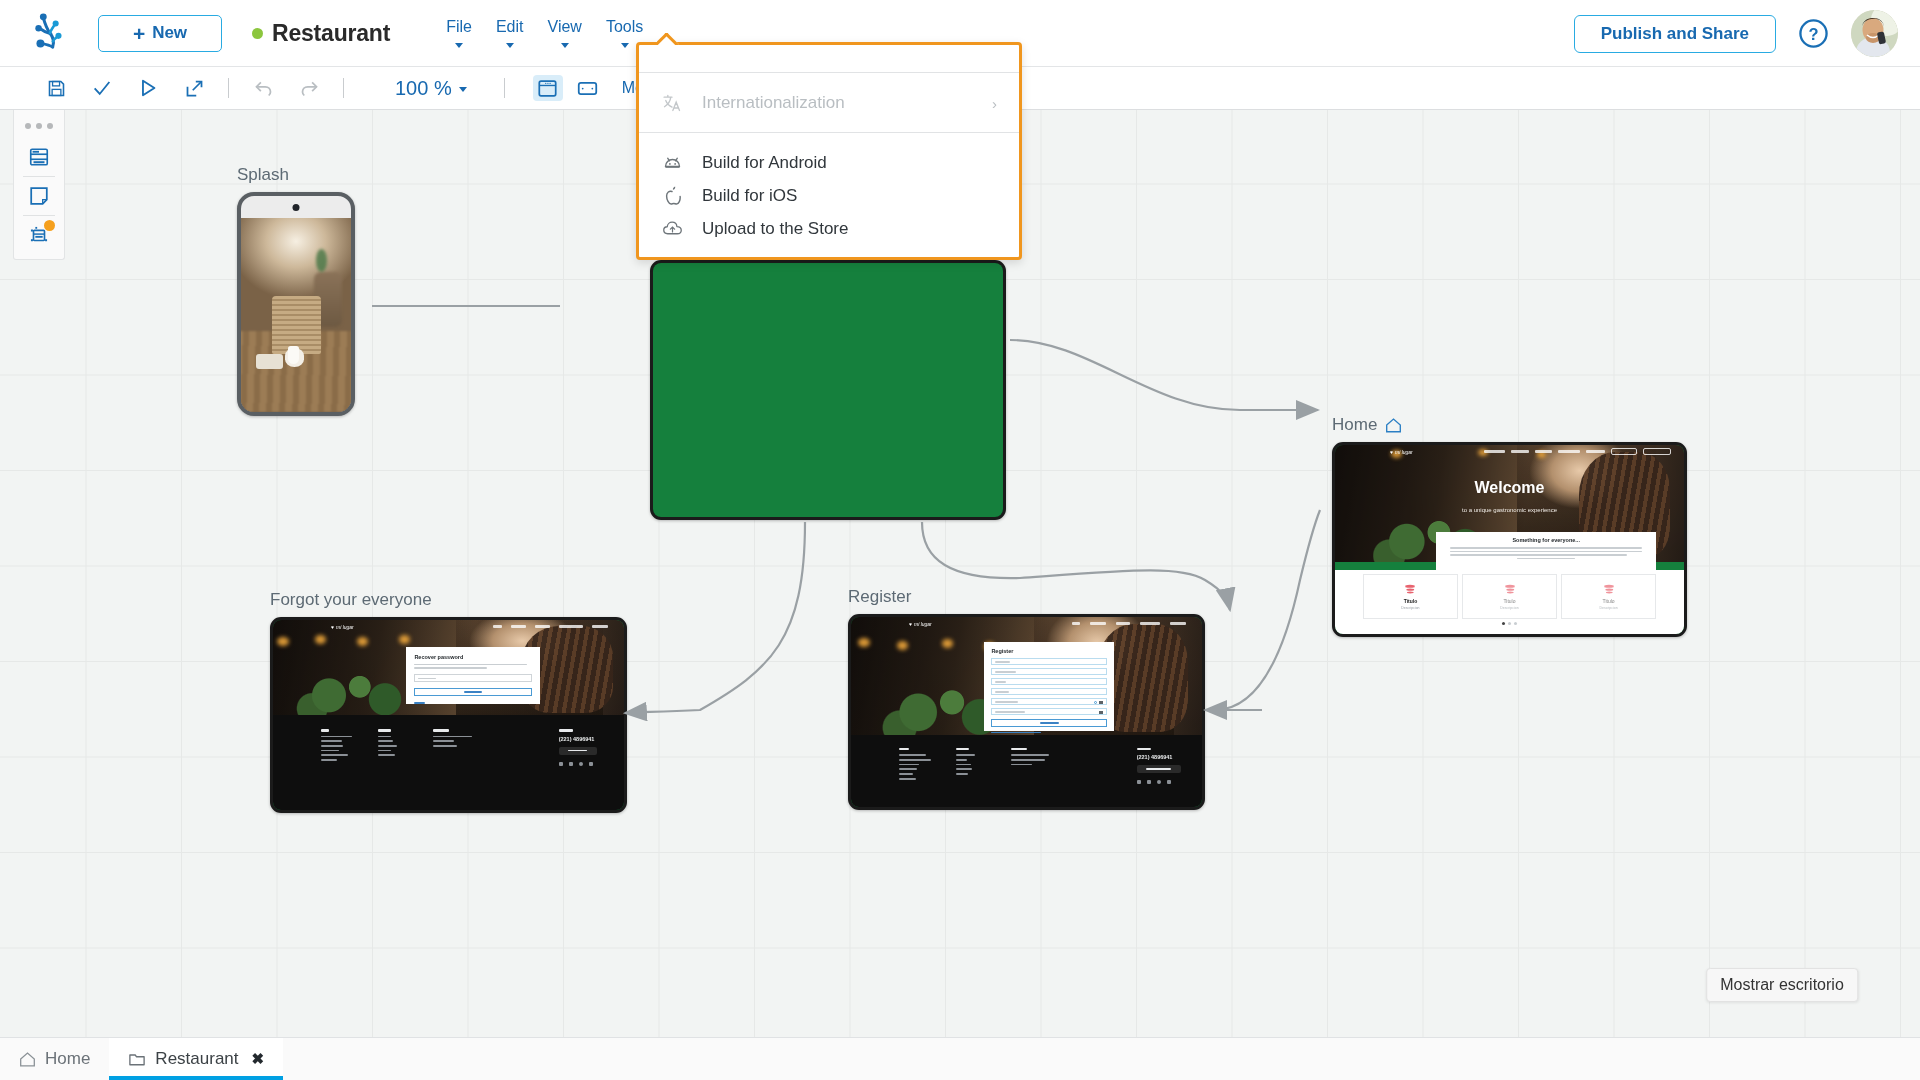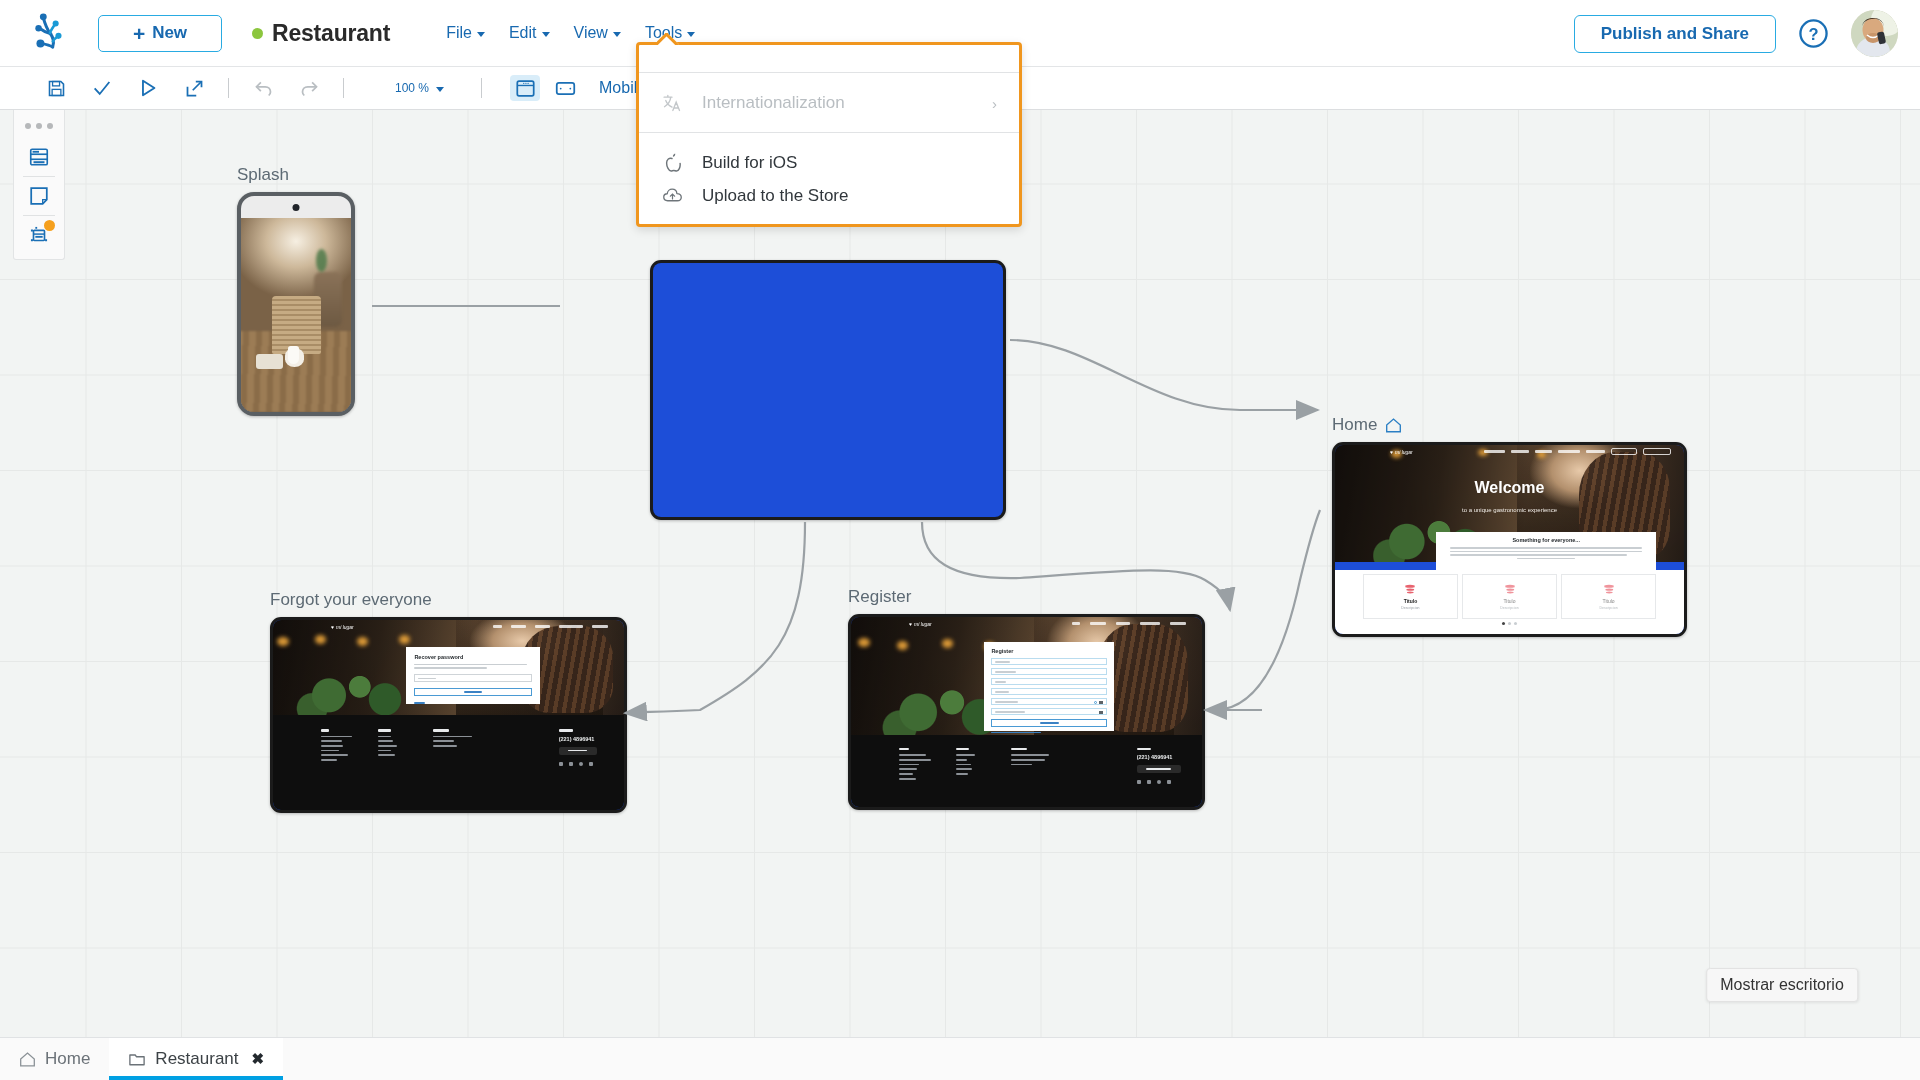--- a/index.html
+++ b/index.html
@@ -37,20 +37,21 @@
     background: #8cc63e; margin-left: 30px; margin-right: 9px;
     flex: 0 0 auto;
   }
   .proj-name { font-size: 23px; font-weight: bold; color: #2a2a2a; letter-spacing:-0.2px;}
 
   .menubar { display:flex; align-items:center; margin-left: 44px; gap: 0px; }
   .menu-item {
     font-size: 16px; color: #1869b0; padding: 9px 12px;
     display: flex; align-items: center; gap: 5px; cursor: pointer;
     border-radius: 3px;
+    flex-direction: column;
   }
   .menu-item.active { color: #1869b0; }
   .caret {
     width: 0; height: 0; border-left: 4.5px solid transparent;
     border-right: 4.5px solid transparent; border-top: 5px solid #1869b0;
     margin-top: 2px;
   }
 
   .header-right {
     position: absolute; right: 22px; top: 0; height: 67px;
@@ -78,21 +79,21 @@
     background: #ffffff; border-bottom: 1px solid #dcdee0;
     display: flex; align-items: center; z-index: 35;
   }
   .tb-icon {
     width: 46px; height: 43px; display:flex; align-items:center; justify-content:center;
     cursor: pointer; color:#1869b0;
   }
   .tb-sep { width:1px; height:20px; background:#c9cccf; margin: 0 11px; }
   .tb-zoom {
     display:flex; align-items:center; gap:7px; color:#1869b0;
-    font-size:12px; cursor:pointer; padding: 0 10px;
+    font-size:20px; cursor:pointer; padding: 0 10px;
   }
   .tb-toggle {
     width: 30px; height:26px; display:flex; align-items:center; justify-content:center;
     border-radius:4px; cursor:pointer; margin: 0 5px;
   }
   .tb-toggle.sel { background:#d9edf9; }
   .tb-label {
     font-size:16px; color:#1869b0; cursor:pointer; padding: 0 14px;
   }
 
@@ -192,21 +193,21 @@
   .sp-plant {
     position:absolute; right:22%; top:16%; width:10%; height:12%;
     background:#4e7a4a; border-radius:50%; filter:blur(1.6px); opacity:.85;
   }
   .sp-tray {
     position:absolute; left:14%; bottom:22%; width:24%; height:8%;
     background:#e7e1d4; border-radius:3px; filter:blur(.6px);
   }
 
   
-  .site { position:absolute; inset:0; background:#1d4ed8; }
+  .site { position:absolute; inset:0; background:#15803d; }
   .site-hero { position:absolute; top:0; left:0; right:0; overflow:hidden; }
   .hero-img-home {
     position:absolute; inset:0;
     background:
       radial-gradient(circle at 78% 35%, rgba(0,0,0,0) 0%, rgba(0,0,0,.35) 70%),
       linear-gradient(100deg, #1a1410 0%, #3a2c1f 30%, #6e543a 55%, #2b211a 100%);
   }
   .hero-woman {
     position:absolute; right:8%; top:0; width:40%; height:100%;
     background: radial-gradient(ellipse 50% 45% at 45% 22%, #e7c9a9 0%, #b3906d 40%, rgba(40,30,22,.1) 72%),
@@ -816,20 +817,33 @@
           <path d="M2.5 5 H12 M7 3 V5 M10.5 5 C10 10 7 14 3 16.5 M4.5 9 C6 13 9 15.5 12 17" fill="none" stroke="#c3c7ca" stroke-width="1.6" stroke-linecap="round"></path>
           <path d="M13 21 L17 11 L21 21 M14.4 18 H19.6" fill="none" stroke="#c3c7ca" stroke-width="1.6" stroke-linecap="round"></path>
         </svg>
       </span>
       <span>Internationalization</span>
       <span class="dd-chev">›</span>
     </div>
 
     <div class="dd-sep"></div>
 
+    <div class="dd-item">
+      <span class="dd-icon">
+        <svg width="21" height="18" viewBox="0 0 24 20">
+          <path d="M4 14 A8 8 0 0 1 20 14 Z" fill="none" stroke="#6e757a" stroke-width="1.6" stroke-linejoin="round"></path>
+          <line x1="6.5" y1="4.5" x2="8.5" y2="7.5" stroke="#6e757a" stroke-width="1.5" stroke-linecap="round"></line>
+          <line x1="17.5" y1="4.5" x2="15.5" y2="7.5" stroke="#6e757a" stroke-width="1.5" stroke-linecap="round"></line>
+          <circle cx="9" cy="11" r="1" fill="#6e757a"></circle>
+          <circle cx="15" cy="11" r="1" fill="#6e757a"></circle>
+          <line x1="4" y1="14.7" x2="20" y2="14.7" stroke="#6e757a" stroke-width="1.6"></line>
+        </svg>
+      </span>
+      <span>Build for Android</span>
+    </div>
 
     <div class="dd-item">
       <span class="dd-icon">
         <svg width="18" height="21" viewBox="0 0 20 23">
           <path d="M13.5 1.5 C12 2 10.8 3.4 11 5 C12.6 5.1 14 3.6 13.5 1.5 Z" fill="#6e757a"></path>
           <path d="M10 7 C7 6 4 8 4 12 C4 16 6.5 21 9 21 C10.2 21 10.6 20.3 12 20.3 C13.4 20.3 13.8 21 15 21 C17.5 21 19.5 16.5 19 12.5" fill="none" stroke="#6e757a" stroke-width="1.6" stroke-linecap="round"></path>
         </svg>
       </span>
       <span>Build for iOS</span>
     </div>

